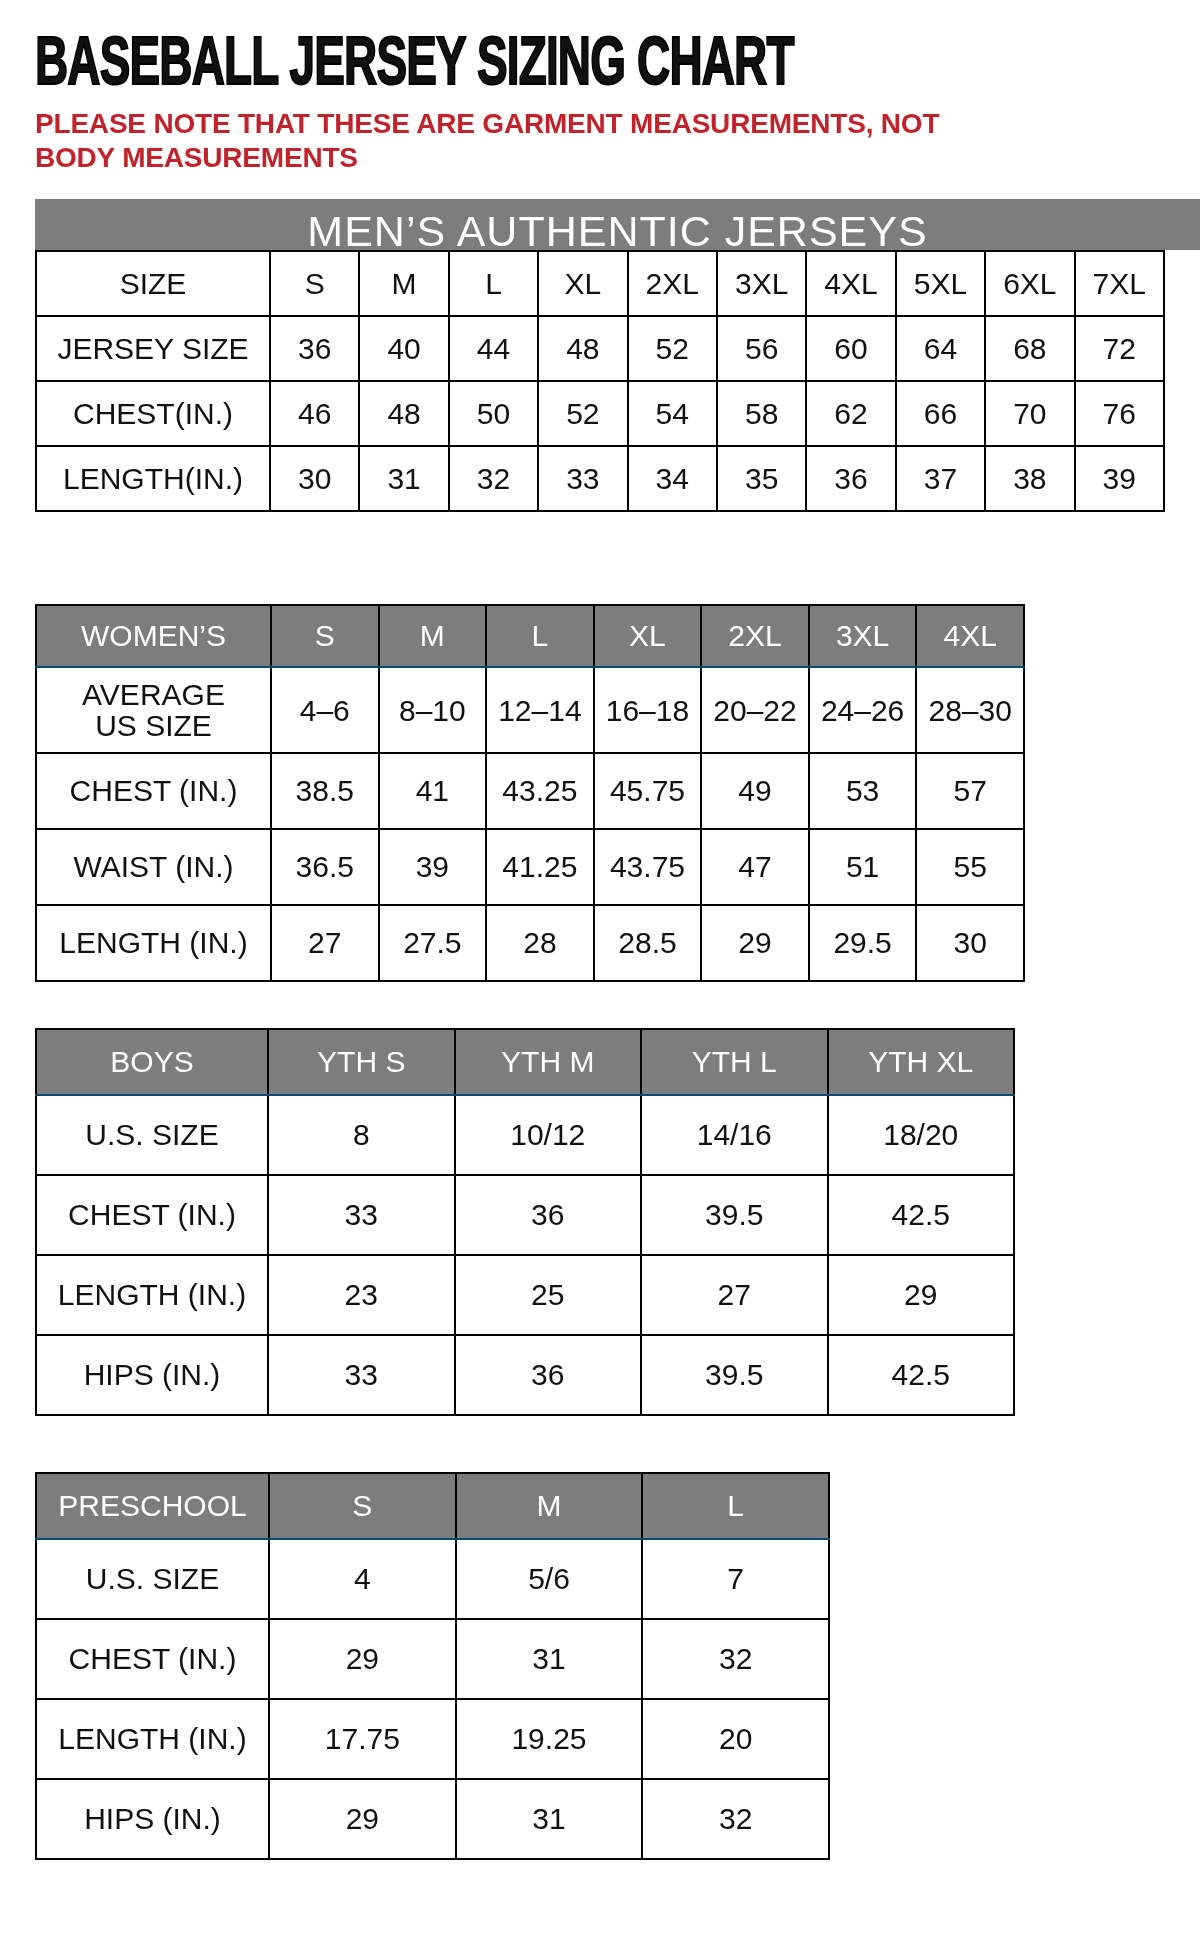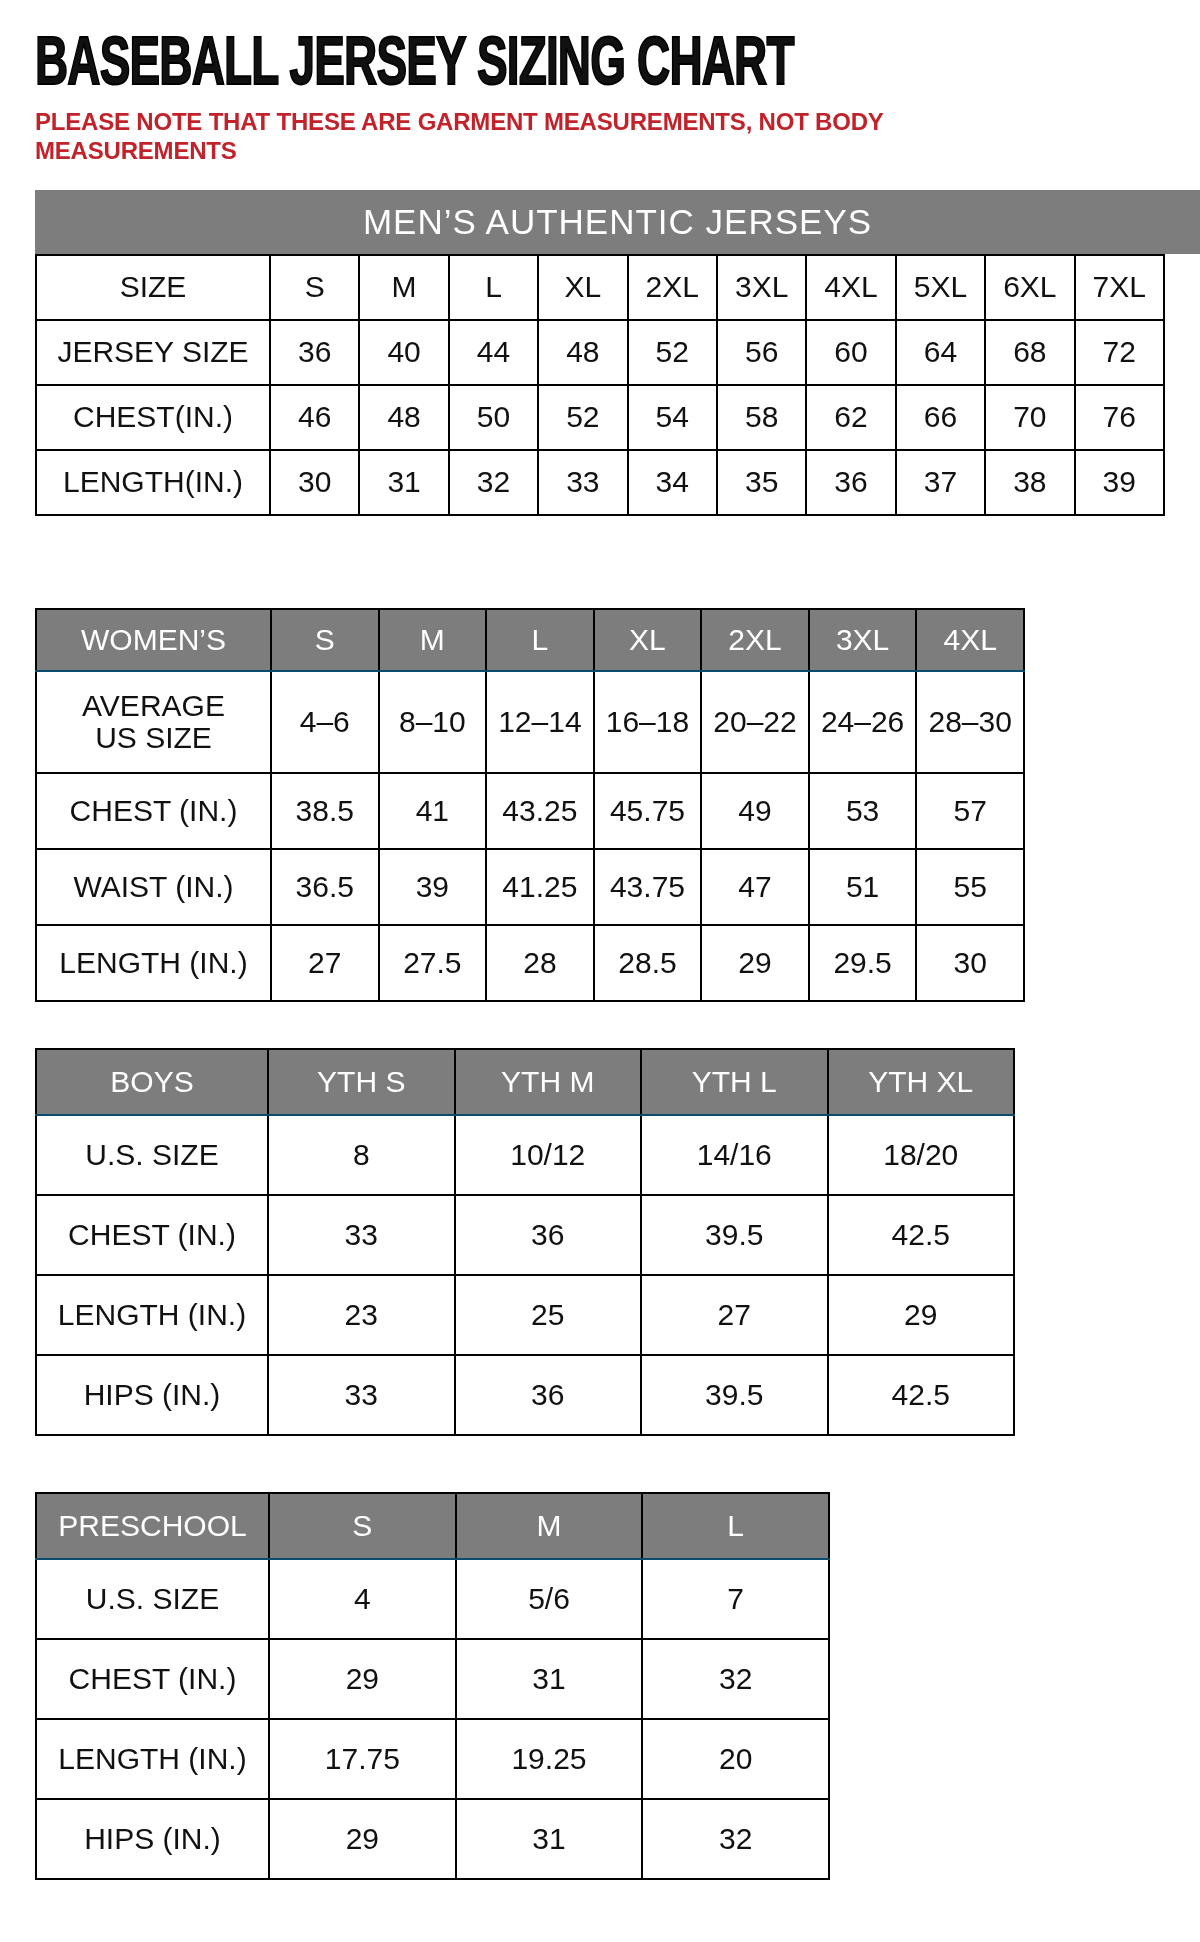--- a/index.html
+++ b/index.html
@@ -16,28 +16,28 @@
   }
   .title{
     display:inline-block;
     font-size:56px;font-weight:bold;letter-spacing:-1px;
     -webkit-text-stroke:1.6px #000;
     transform:scale(0.82,1.22);transform-origin:left center;
     white-space:nowrap;margin:10px 0 0 0;
   }
   .note{
     color:var(--red);
-    font-size:24px;font-weight:bold;letter-spacing:-0.2px;
+    font-size:28px;font-weight:bold;letter-spacing:-0.2px;
     max-width:905px;line-height:1.22;
     margin:14px 0 24px 0;
   }
   .banner{
     background:var(--gray);color:#fff;
-    text-align:center;font-size:35px;letter-spacing:1px;
-    height:64px;line-height:64px;
+    text-align:center;font-size:43px;letter-spacing:1px;
+    height:51px;line-height:64px;
   }
   table.tbl{
     border-collapse:collapse;table-layout:fixed;
     background:#fff;
   }
   table.tbl td{
     border:2px solid #000;
     text-align:center;vertical-align:middle;
     font-size:30px;color:var(--ink);
     padding:0 2px;overflow:hidden;
@@ -50,21 +50,21 @@
   
   .mens{width:1130px;}
   .mens td:first-child{width:228px;}
   .mens tr{height:65px;padding-left:48px;}
   .sec-mens{margin-bottom:92px;}
   
   .womens{width:990px;}
   .womens td:first-child{width:229px;}
   .womens tr{height:76px;}
   .womens tr.hdr{height:62px;}
-  .womens tbody tr:nth-child(2){height:102px;line-height:1.05;}
+  .womens tbody tr:nth-child(2){height:86px;line-height:1.05;}
   .sec-womens{margin-bottom:46px;}
   
   .boys{width:980px;}
   .boys td:first-child{width:226px;}
   .boys tr{height:80px;padding-left:10px;}
   .boys tr.hdr{height:66px;}
   .sec-boys{margin-bottom:56px;}
   
   .preschool{width:795px;}
   .preschool td:first-child{width:227px;}

